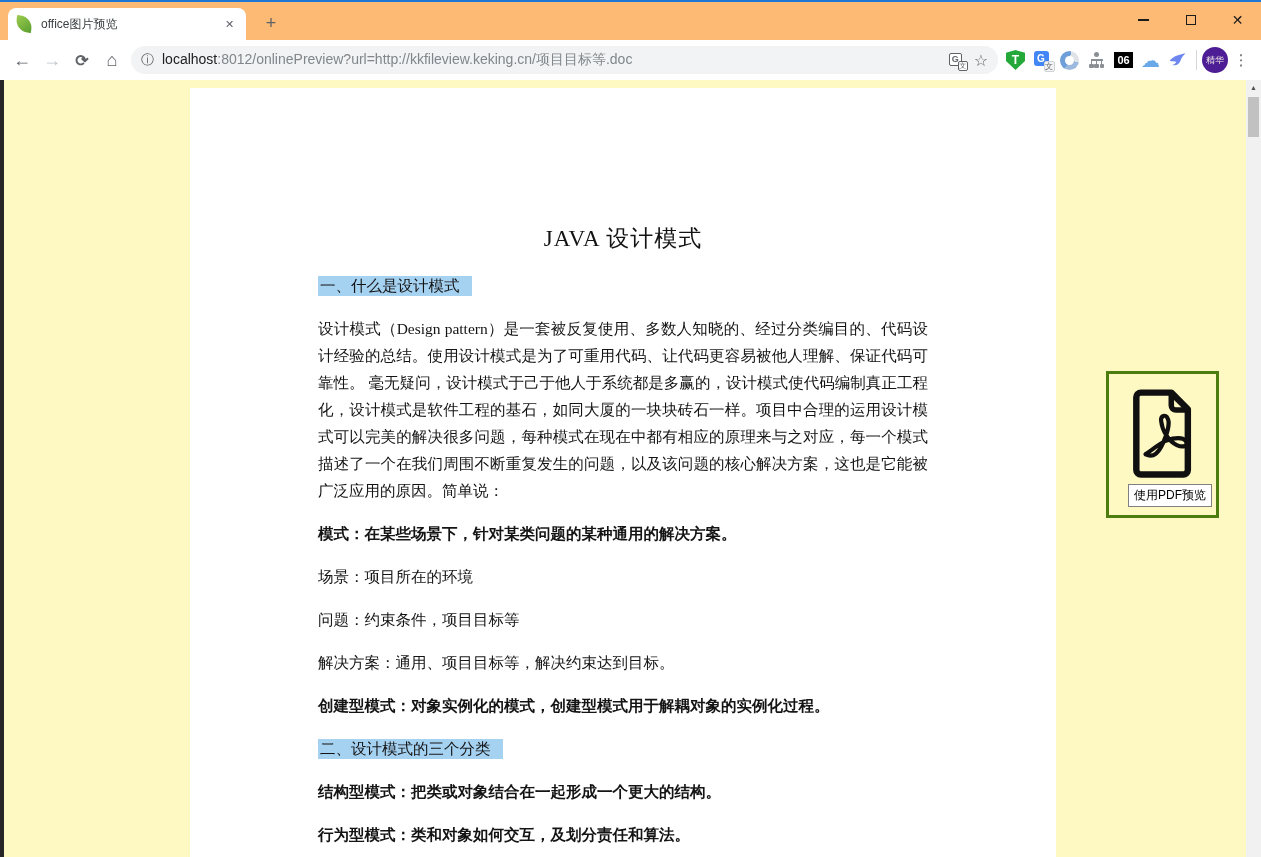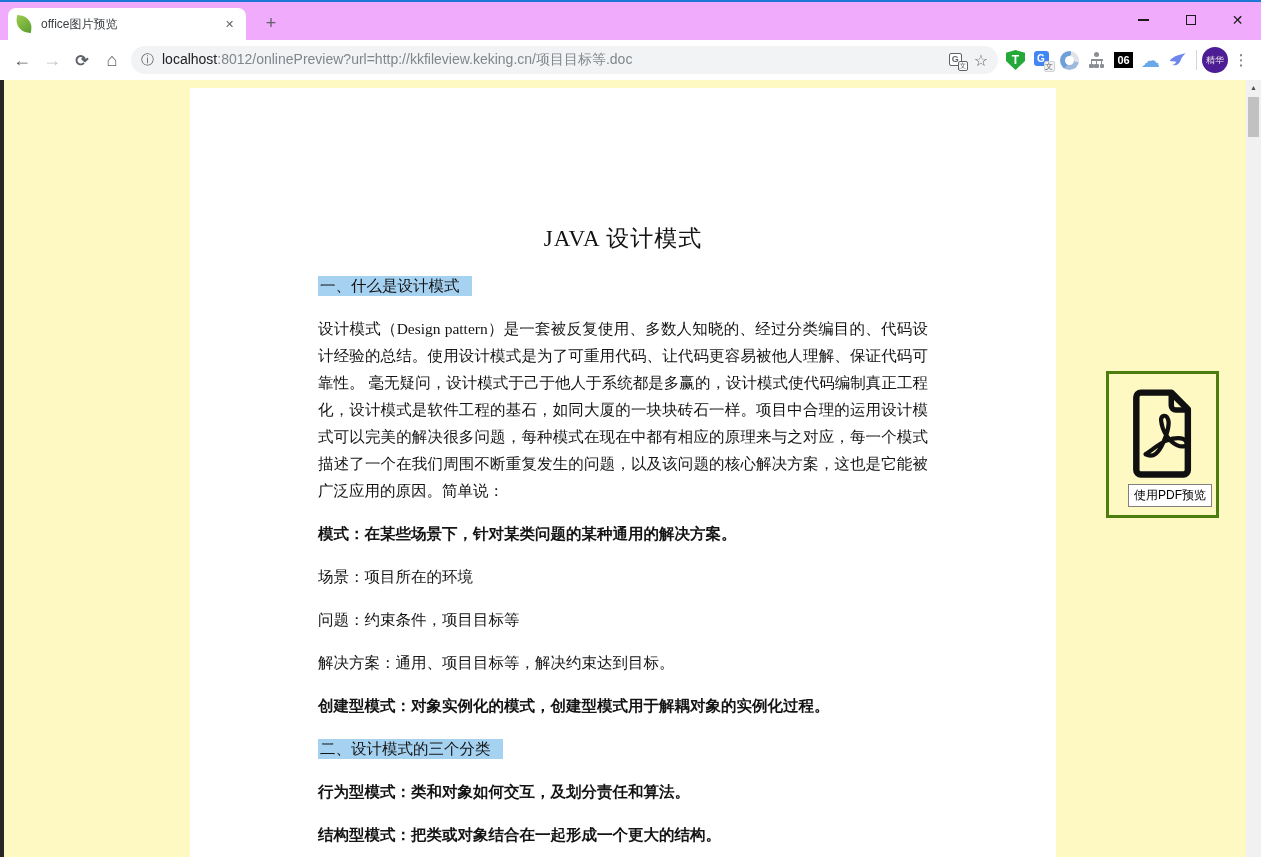--- a/index.html
+++ b/index.html
@@ -1,21 +1,21 @@
 <!DOCTYPE html>
 <html><head>
 <meta charset="utf-8">
 <style>
   * { margin:0; padding:0; box-sizing:border-box; }
   html,body { width:1261px; height:857px; overflow:hidden; font-family:"Liberation Sans",sans-serif; background:#3e3e3e; }
   .window { position:relative; width:1261px; height:857px; }
 
   
   .top-edge { height:2px; background:#1e76d5; }
-  .tabstrip { position:relative; height:38px; background:#f0abfc; }
+  .tabstrip { position:relative; height:38px; background:#fdba74; }
   .tab { position:absolute; left:8px; top:6px; width:238px; height:32px; background:#fff;
          border-radius:8px 8px 0 0; display:flex; align-items:center; padding:0 8px; }
   .favicon { width:16px; height:16px; background:linear-gradient(135deg,#9ccc4f,#5a9e2f);
              border-radius:4% 78% 4% 78%; transform:rotate(8deg); flex:none; }
   .tab-title { flex:1; font-size:12px; color:#3c4043; margin-left:9px; white-space:nowrap; overflow:hidden; }
   .tab-close { width:17px; height:17px; line-height:17px; text-align:center; font-size:11px; color:#5f6368; border-radius:50%; }
   .newtab { position:absolute; left:258px; top:9px; width:26px; height:26px; text-align:center;
             line-height:25px; font-size:18px; color:#5f6368; border-radius:50%; }
   .win-controls { position:absolute; right:0; top:-2px; height:40px; display:flex; }
   .win-btn { width:47px; height:100%; display:flex; align-items:center; justify-content:center; color:#1b1b1b; }
@@ -187,22 +187,22 @@
       <div id="doc-content">
           <div class="blk blk-title">JAVA 设计模式</div>
           <div class="blk blk-heading"><span class="hl">一、什么是设计模式</span></div>
           <div class="blk blk-paragraph">设计模式（Design pattern）是一套被反复使用、多数人知晓的、经过分类编目的、代码设计经验的总结。使用设计模式是为了可重用代码、让代码更容易被他人理解、保证代码可靠性。 毫无疑问，设计模式于己于他人于系统都是多赢的，设计模式使代码编制真正工程化，设计模式是软件工程的基石，如同大厦的一块块砖石一样。项目中合理的运用设计模式可以完美的解决很多问题，每种模式在现在中都有相应的原理来与之对应，每一个模式描述了一个在我们周围不断重复发生的问题，以及该问题的核心解决方案，这也是它能被广泛应用的原因。简单说：</div>
           <div class="blk blk-bold">模式：在某些场景下，针对某类问题的某种通用的解决方案。</div>
           <div class="blk blk-normal">场景：项目所在的环境</div>
           <div class="blk blk-normal">问题：约束条件，项目目标等</div>
           <div class="blk blk-normal">解决方案：通用、项目目标等，解决约束达到目标。</div>
           <div class="blk blk-bold">创建型模式：对象实例化的模式，创建型模式用于解耦对象的实例化过程。</div>
           <div class="blk blk-heading"><span class="hl">二、设计模式的三个分类</span></div>
+          <div class="blk blk-bold">结构型模式：把类或对象结合在一起形成一个更大的结构。</div>
           <div class="blk blk-bold">行为型模式：类和对象如何交互，及划分责任和算法。</div>
-          <div class="blk blk-bold">结构型模式：把类或对象结合在一起形成一个更大的结构。</div>
         </div>
     </div>
 
     <div class="pdf-box">
       <svg class="pdf-icon" width="92" height="96" viewBox="0 0 100 104">
         <path d="M26,7 h33 l18,18 v66 a5,5 0 0 1 -5,5 H26 a5,5 0 0 1 -5,-5 V12 a5,5 0 0 1 5,-5 Z" fill="none" stroke="#101010" stroke-width="7" stroke-linejoin="round"></path>
         <path d="M59,8 v13 a5,5 0 0 0 5,5 h13" fill="none" stroke="#101010" stroke-width="6"></path>
         <path d="M31,74 c9,5 15,-3 19,-12 c4,-9 8,-22 5,-27 c-2,-5 -8,-3 -7,3 c1,10 8,22 17,26 c7,3 13,1 10,-4 c-3,-5 -13,-4 -21,-1 c-7,3 -13,8 -23,15" fill="none" stroke="#101010" stroke-width="4.5" stroke-linecap="round"></path>
       </svg>
       <span class="pdf-label">使用PDF预览</span>

